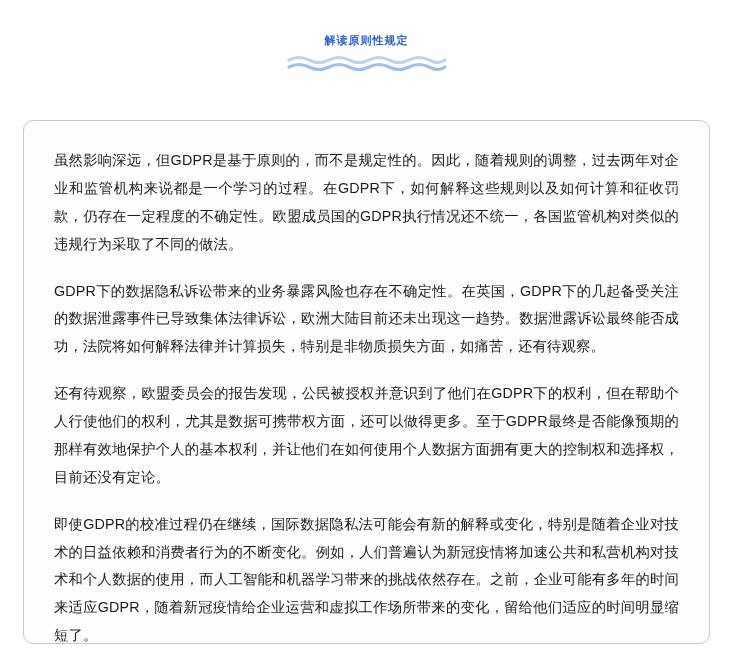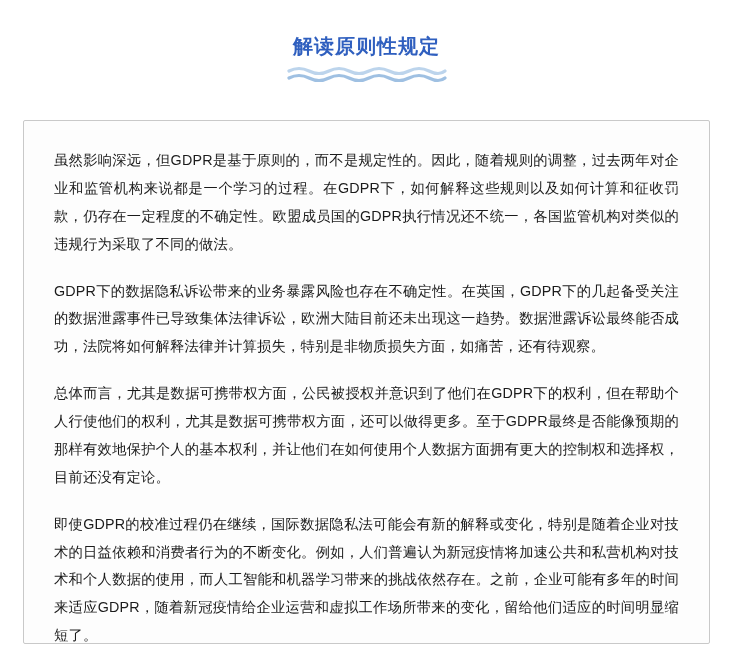--- a/index.html
+++ b/index.html
@@ -18,41 +18,41 @@
     position: relative;
     width: 733px;
     height: 661px;
     background: #ffffff;
   }
   .header {
     padding-top: 34px;
     text-align: center;
   }
   .header-title {
-    font-size: 20px;
+    font-size: 11px;
     font-weight: bold;
     color: #2f5fbf;
     letter-spacing: 1px;
     line-height: 1.2;
   }
   .wave-deco {
     margin: 8px auto 0;
     width: 160px;
     height: 20px;
     display: block;
   }
   .content-card {
     position: absolute;
     left: 23px;
     top: 120px;
     width: 687px;
     height: 524px;
     background: #fdfdfd;
     border: 1px solid #c9c9c9;
-    border-radius: 2px;
+    border-radius: 10px;
     padding: 26px 30px 20px 30px;
     overflow: hidden;
   }
   .para {
     font-size: 14.3px;
     line-height: 1.95;
     color: #1b1b1b;
     margin: 0 0 19px 0;
     text-align: justify;
     letter-spacing: 0.2px;
@@ -68,17 +68,17 @@
     <div class="header-title">解读原则性规定</div>
     <svg class="wave-deco" viewBox="0 0 160 20" aria-hidden="true">
       <path d="M2 5 Q12 0 22 5 T42 5 T62 5 T82 5 T102 5 T122 5 T142 5 T158 5" fill="none" stroke="#bcd4ec" stroke-width="3.2" stroke-linecap="round"></path>
       <path d="M2 12 Q12 7 22 12 T42 12 T62 12 T82 12 T102 12 T122 12 T142 12 T158 12" fill="none" stroke="#9fc0e2" stroke-width="3.2" stroke-linecap="round"></path>
     </svg>
   </div>
 
   <div class="content-card">
     <p class="para">虽然影响深远，但GDPR是基于原则的，而不是规定性的。因此，随着规则的调整，过去两年对企业和监管机构来说都是一个学习的过程。在GDPR下，如何解释这些规则以及如何计算和征收罚款，仍存在一定程度的不确定性。欧盟成员国的GDPR执行情况还不统一，各国监管机构对类似的违规行为采取了不同的做法。</p>
     <p class="para">GDPR下的数据隐私诉讼带来的业务暴露风险也存在不确定性。在英国，GDPR下的几起备受关注的数据泄露事件已导致集体法律诉讼，欧洲大陆目前还未出现这一趋势。数据泄露诉讼最终能否成功，法院将如何解释法律并计算损失，特别是非物质损失方面，如痛苦，还有待观察。</p>
-    <p class="para">总体而言，尤其是数据可携带权方面，公民被授权并意识到了他们在GDPR下的权利，但在帮助个人行使他们的权利，尤其是数据可携带权方面，还可以做得更多。至于GDPR最终是否能像预期的那样有效地保护个人的基本权利，并让他们在如何使用个人数据方面拥有更大的控制权和选择权，目前还没有定论。</p>
+    <p class="para">还有待观察，欧盟委员会的报告发现，公民被授权并意识到了他们在GDPR下的权利，但在帮助个人行使他们的权利，尤其是数据可携带权方面，还可以做得更多。至于GDPR最终是否能像预期的那样有效地保护个人的基本权利，并让他们在如何使用个人数据方面拥有更大的控制权和选择权，目前还没有定论。</p>
     <p class="para">即使GDPR的校准过程仍在继续，国际数据隐私法可能会有新的解释或变化，特别是随着企业对技术的日益依赖和消费者行为的不断变化。例如，人们普遍认为新冠疫情将加速公共和私营机构对技术和个人数据的使用，而人工智能和机器学习带来的挑战依然存在。之前，企业可能有多年的时间来适应GDPR，随着新冠疫情给企业运营和虚拟工作场所带来的变化，留给他们适应的时间明显缩短了。</p>
   </div>
 
 </div>
 
 </body></html>

